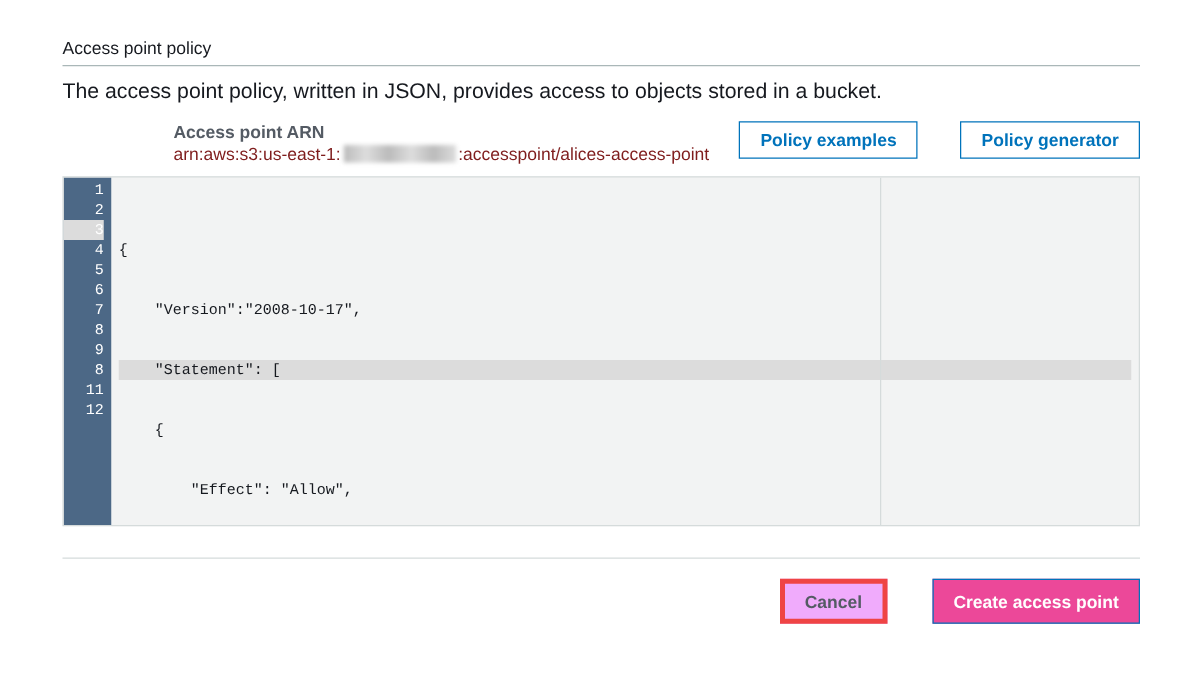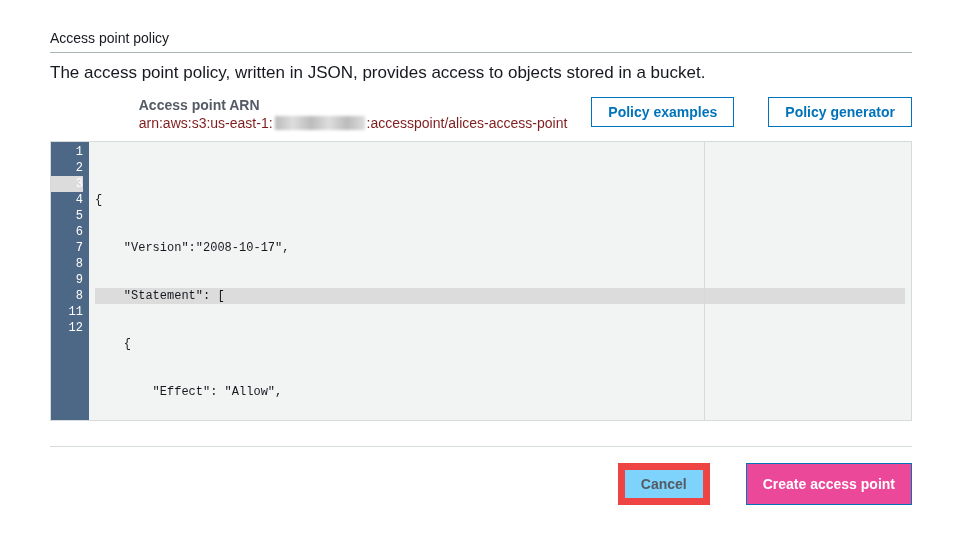--- a/index.html
+++ b/index.html
@@ -43,23 +43,23 @@
       cursor: pointer;
       font-family: inherit;
       margin-left: 24px;
     }
     .btn-primary {
       background: #ec4899;
       color: #fff;
       border: 1px solid #0073bb;
     }
     .btn-secondary {
-      border: 7px solid #ef4444;
+      border: 4px solid #ef4444;
       color: #545b64;
-      background: #7dd3fc;
+      background: #f0abfc;
     }
     .editor {
       background: #f2f3f3;
       border: 1px solid #d5dbdb;
       height: 280px;
       display: flex;
       font-family: Menlo, Monaco, "Courier New", monospace;
       font-size: 12px;
       line-height: 16px;
       position: relative;

